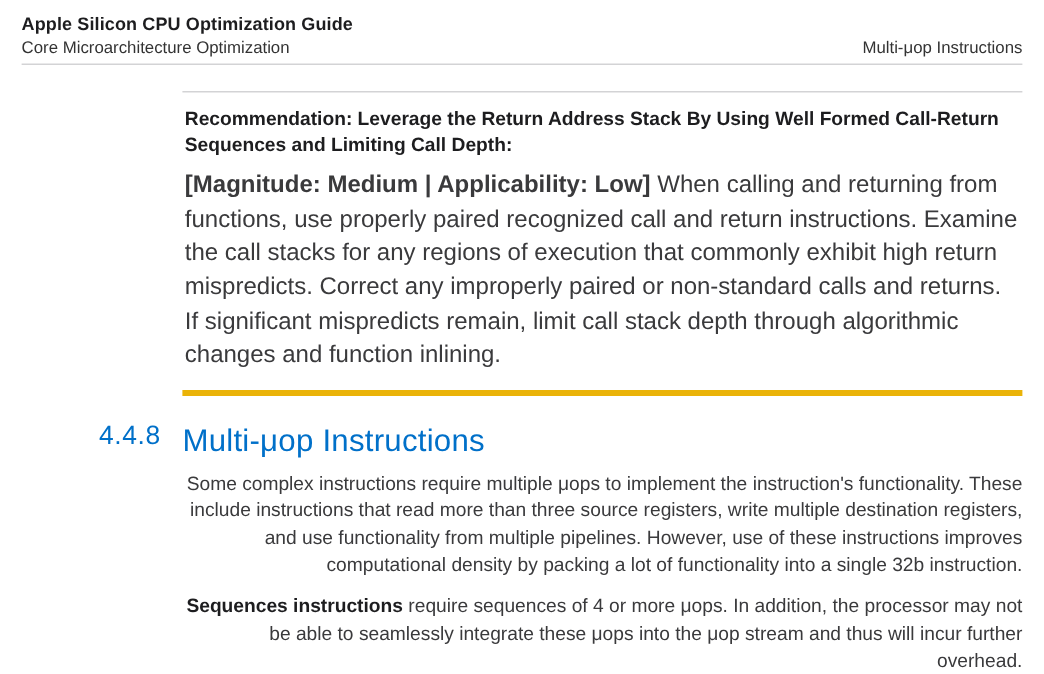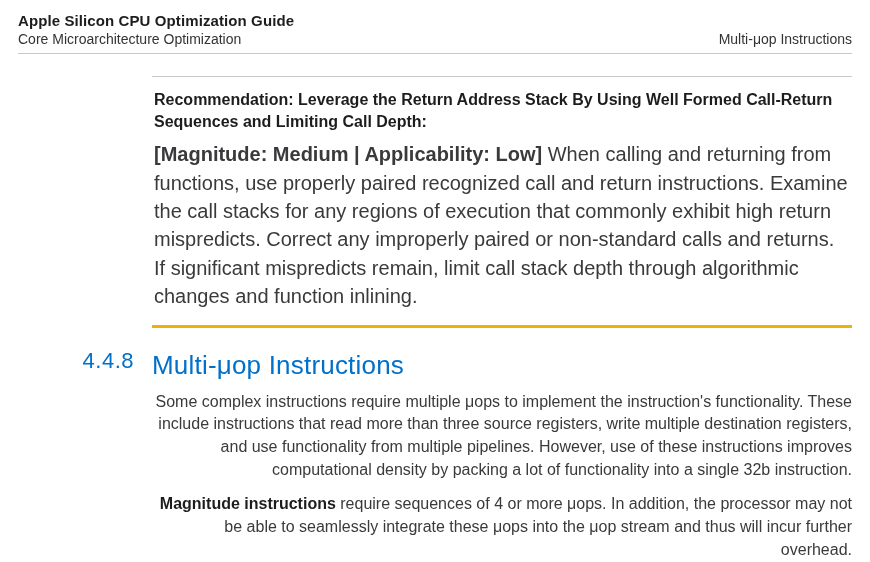--- a/index.html
+++ b/index.html
@@ -42,21 +42,21 @@
     color: #0070c9;
     font-size: 22px;
     font-weight: 400;
     letter-spacing: 0.5px;
   }
   .main {
     flex: 1 1 auto;
   }
   .callout {
     border-top: 1px solid #c9c9cb;
-    border-bottom: 3px solid #eab308;
+    border-bottom: 5px solid #eab308;
     padding: 12px 2px 14px 2px;
     margin-bottom: 18px;
   }
   .callout-head {
     font-weight: 700;
     font-size: 16px;
     line-height: 1.35;
     margin-bottom: 8px;
   }
   .callout-body {
@@ -113,18 +113,18 @@
   </div>
 
   <div class="content-row">
     <div class="gutter">
       <span class="section-number">4.4.8</span>
     </div>
     <div class="main">
       <h2 class="section-title">Multi-μop Instructions</h2>
       <p class="body">Some complex instructions require multiple μops to implement the instruction's functionality. These include instructions that read more than three source registers, write multiple destination registers, and use functionality from multiple pipelines. However, use of these instructions improves computational density by packing a lot of functionality into a single 32b instruction.</p>
       <p class="body">
-        <span class="term">Magnitude instructions</span><span> require sequences of 4 or more μops. In addition, the processor may not be able to seamlessly integrate these μops into the μop stream and thus will incur further overhead.</span>
+        <span class="term">Sequences instructions</span><span> require sequences of 4 or more μops. In addition, the processor may not be able to seamlessly integrate these μops into the μop stream and thus will incur further overhead.</span>
       </p>
     </div>
   </div>
 
 </div>
 
 </body></html>

